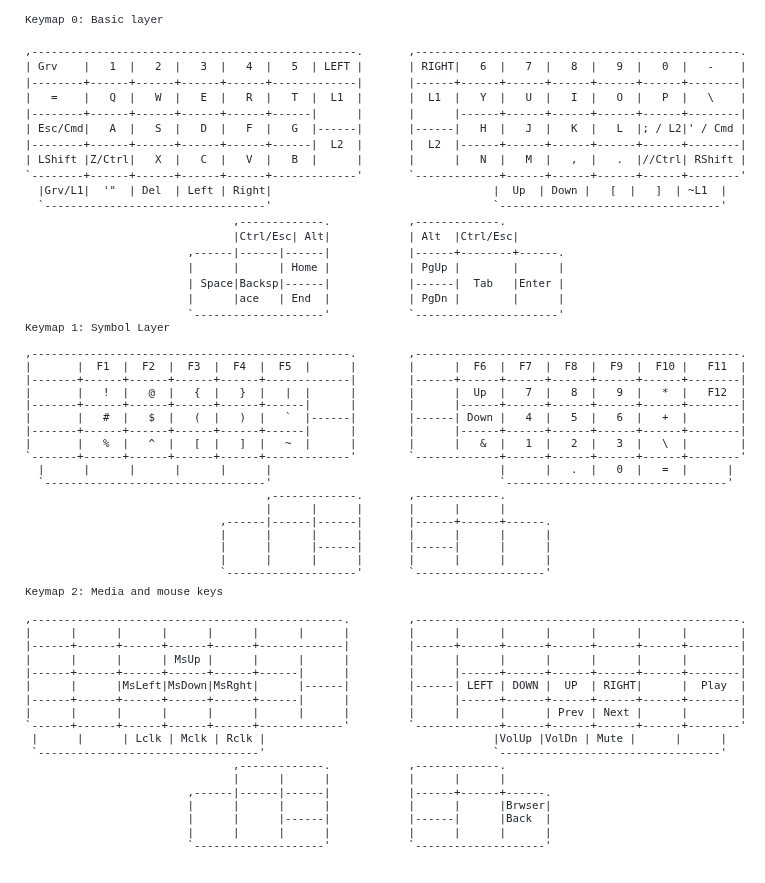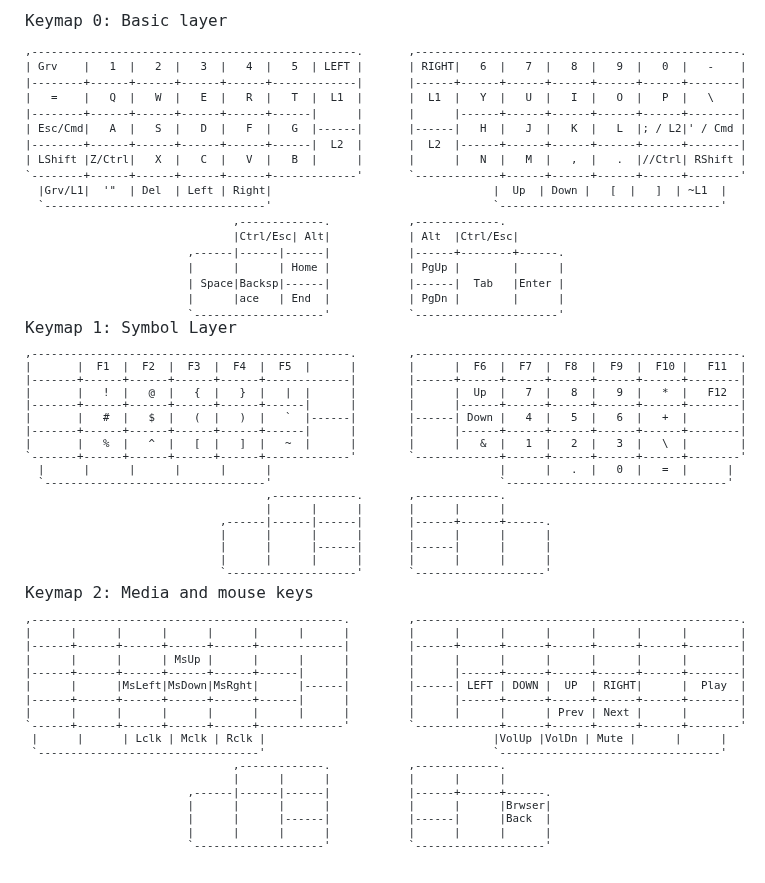--- a/index.html
+++ b/index.html
@@ -10,23 +10,24 @@
     width: 765px;
     height: 883px;
     overflow: hidden;
     padding: 13px 0 0 25px;
     box-sizing: border-box;
     font-family: "DejaVu Sans Mono", "Liberation Mono", monospace;
     color: #24292e;
   }
   .keymap-section { display: block; }
   .keymap-title {
-    font-size: 16px;
+    font-size: 11px;
     white-space: pre;
     letter-spacing: 0;
+    font-family: Liberation Mono, monospace;
   }
   pre.keymap-art {
     margin: 0;
     padding: 0;
     font-family: "DejaVu Sans Mono", "Liberation Mono", monospace;
     font-size: 10.8px;
     letter-spacing: 0;
     white-space: pre;
     font-variant-ligatures: none;
   }

